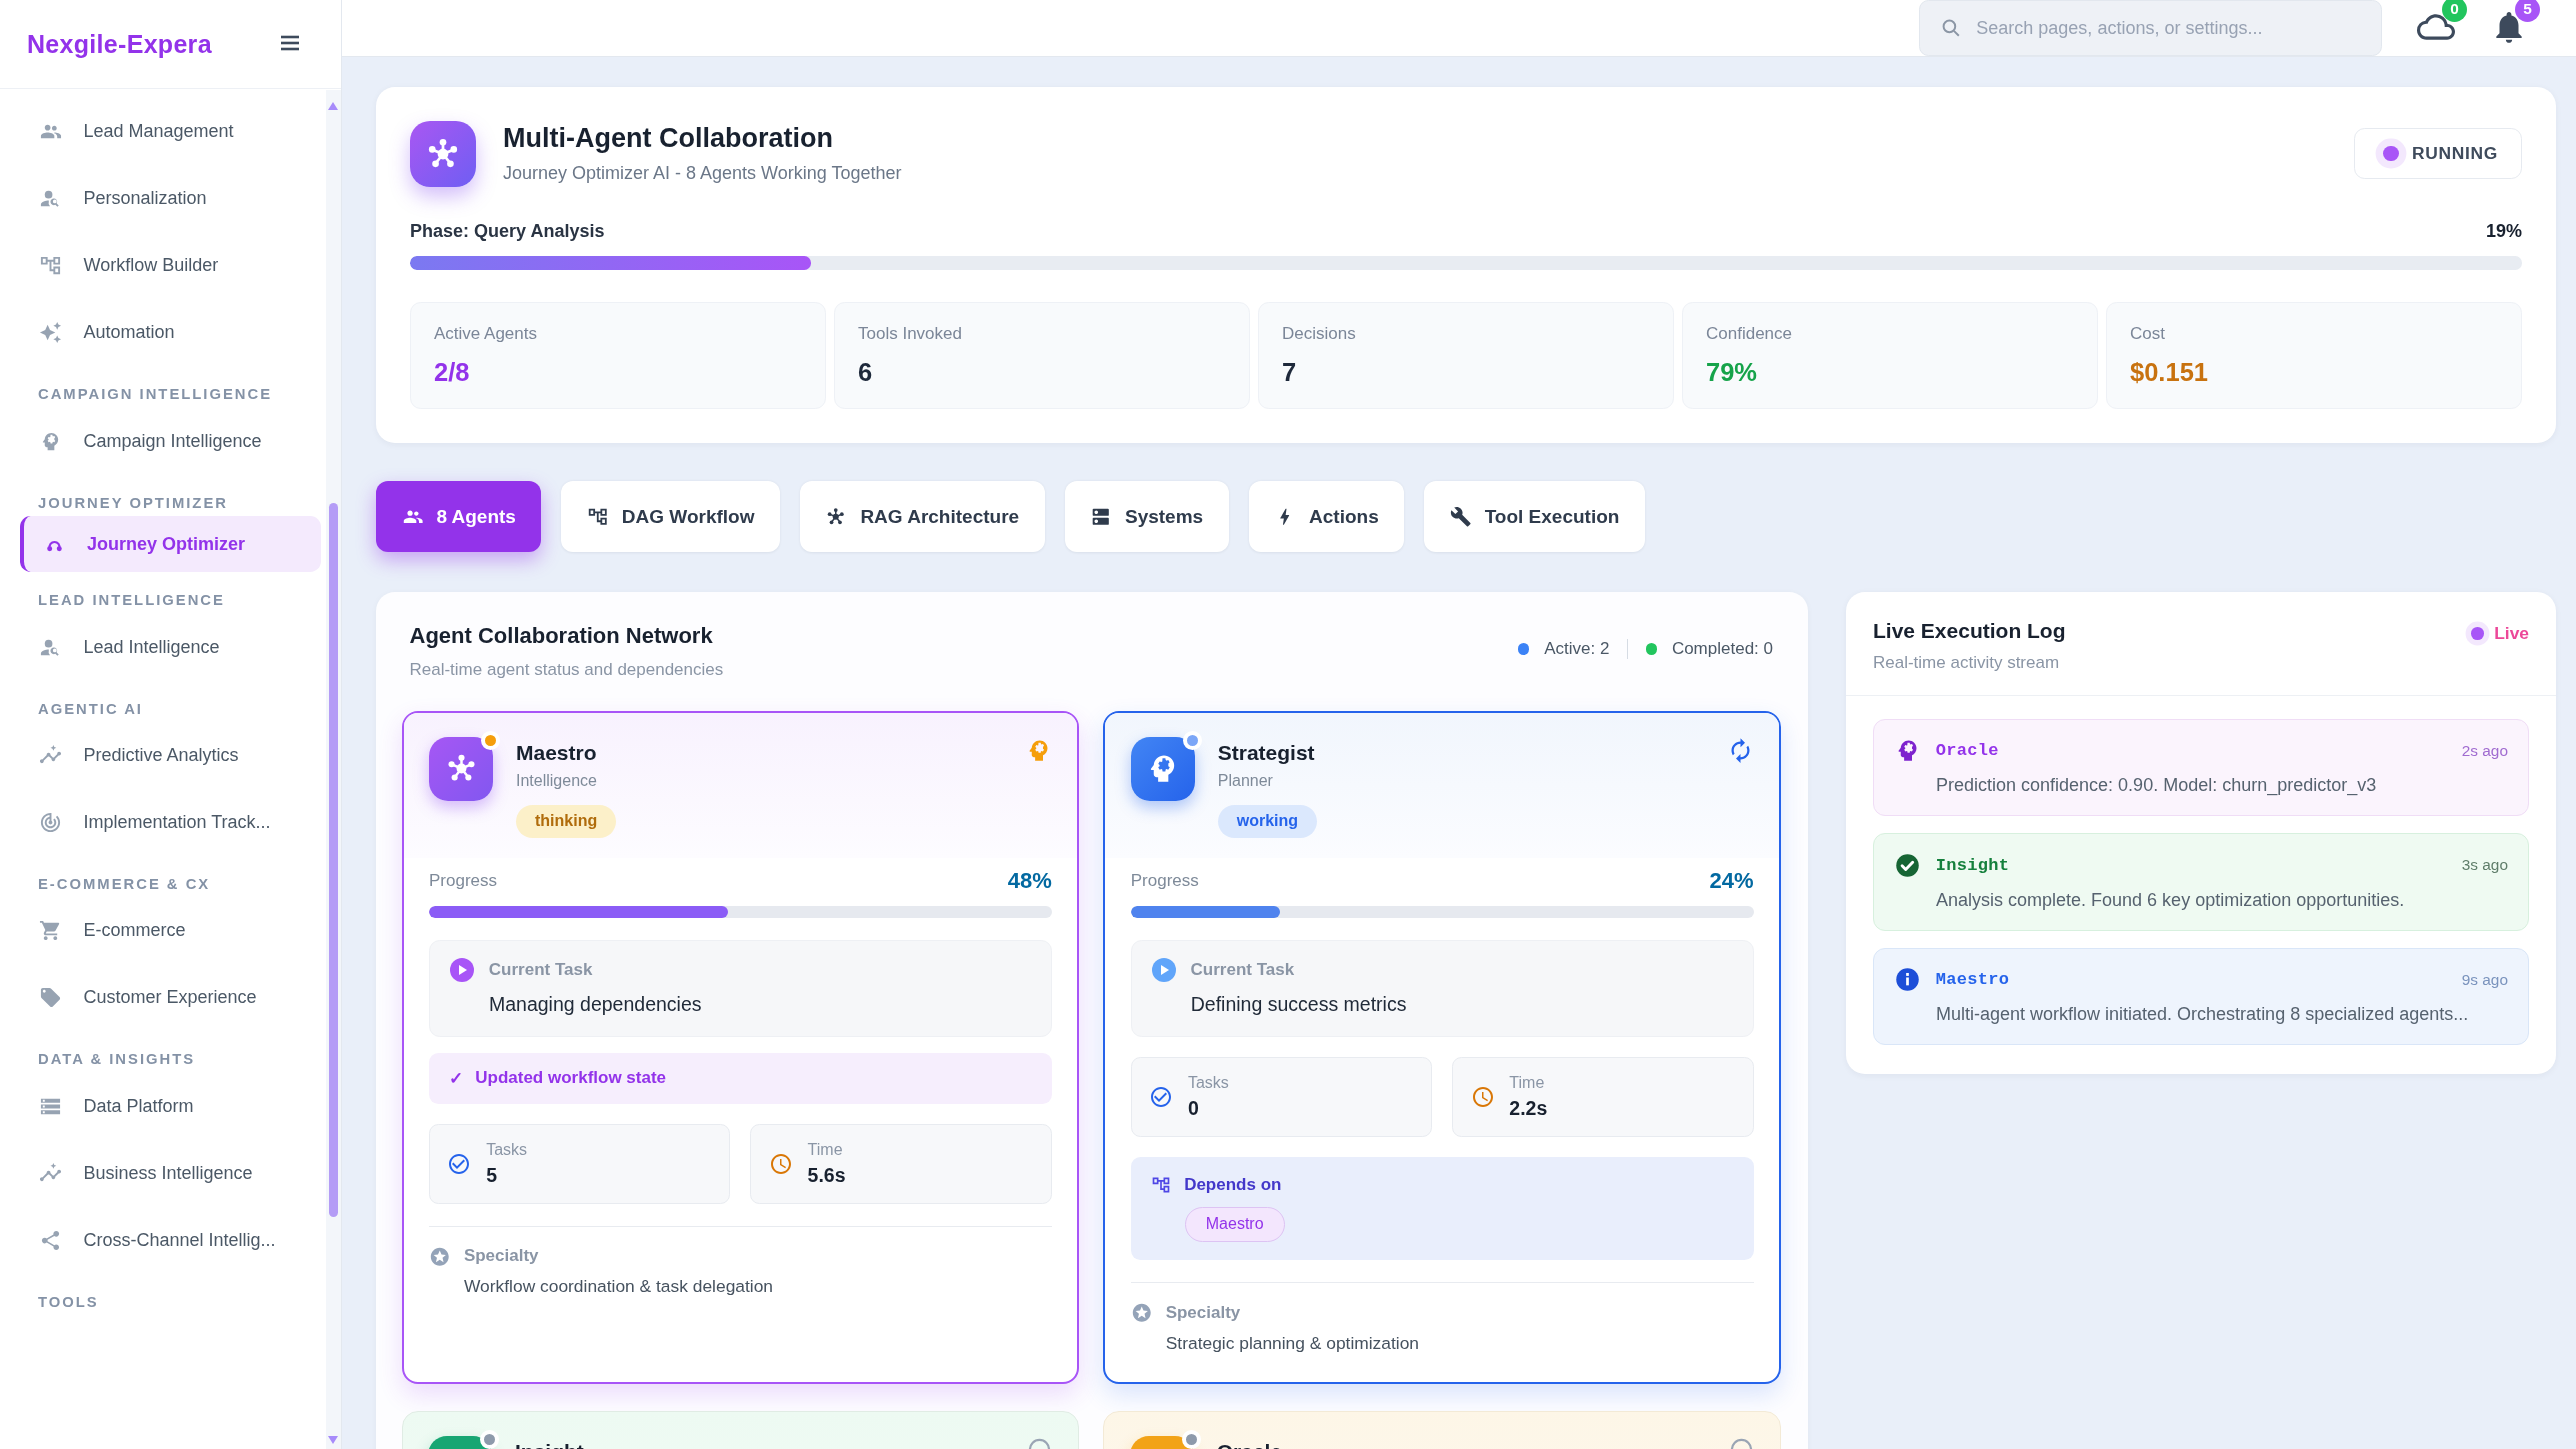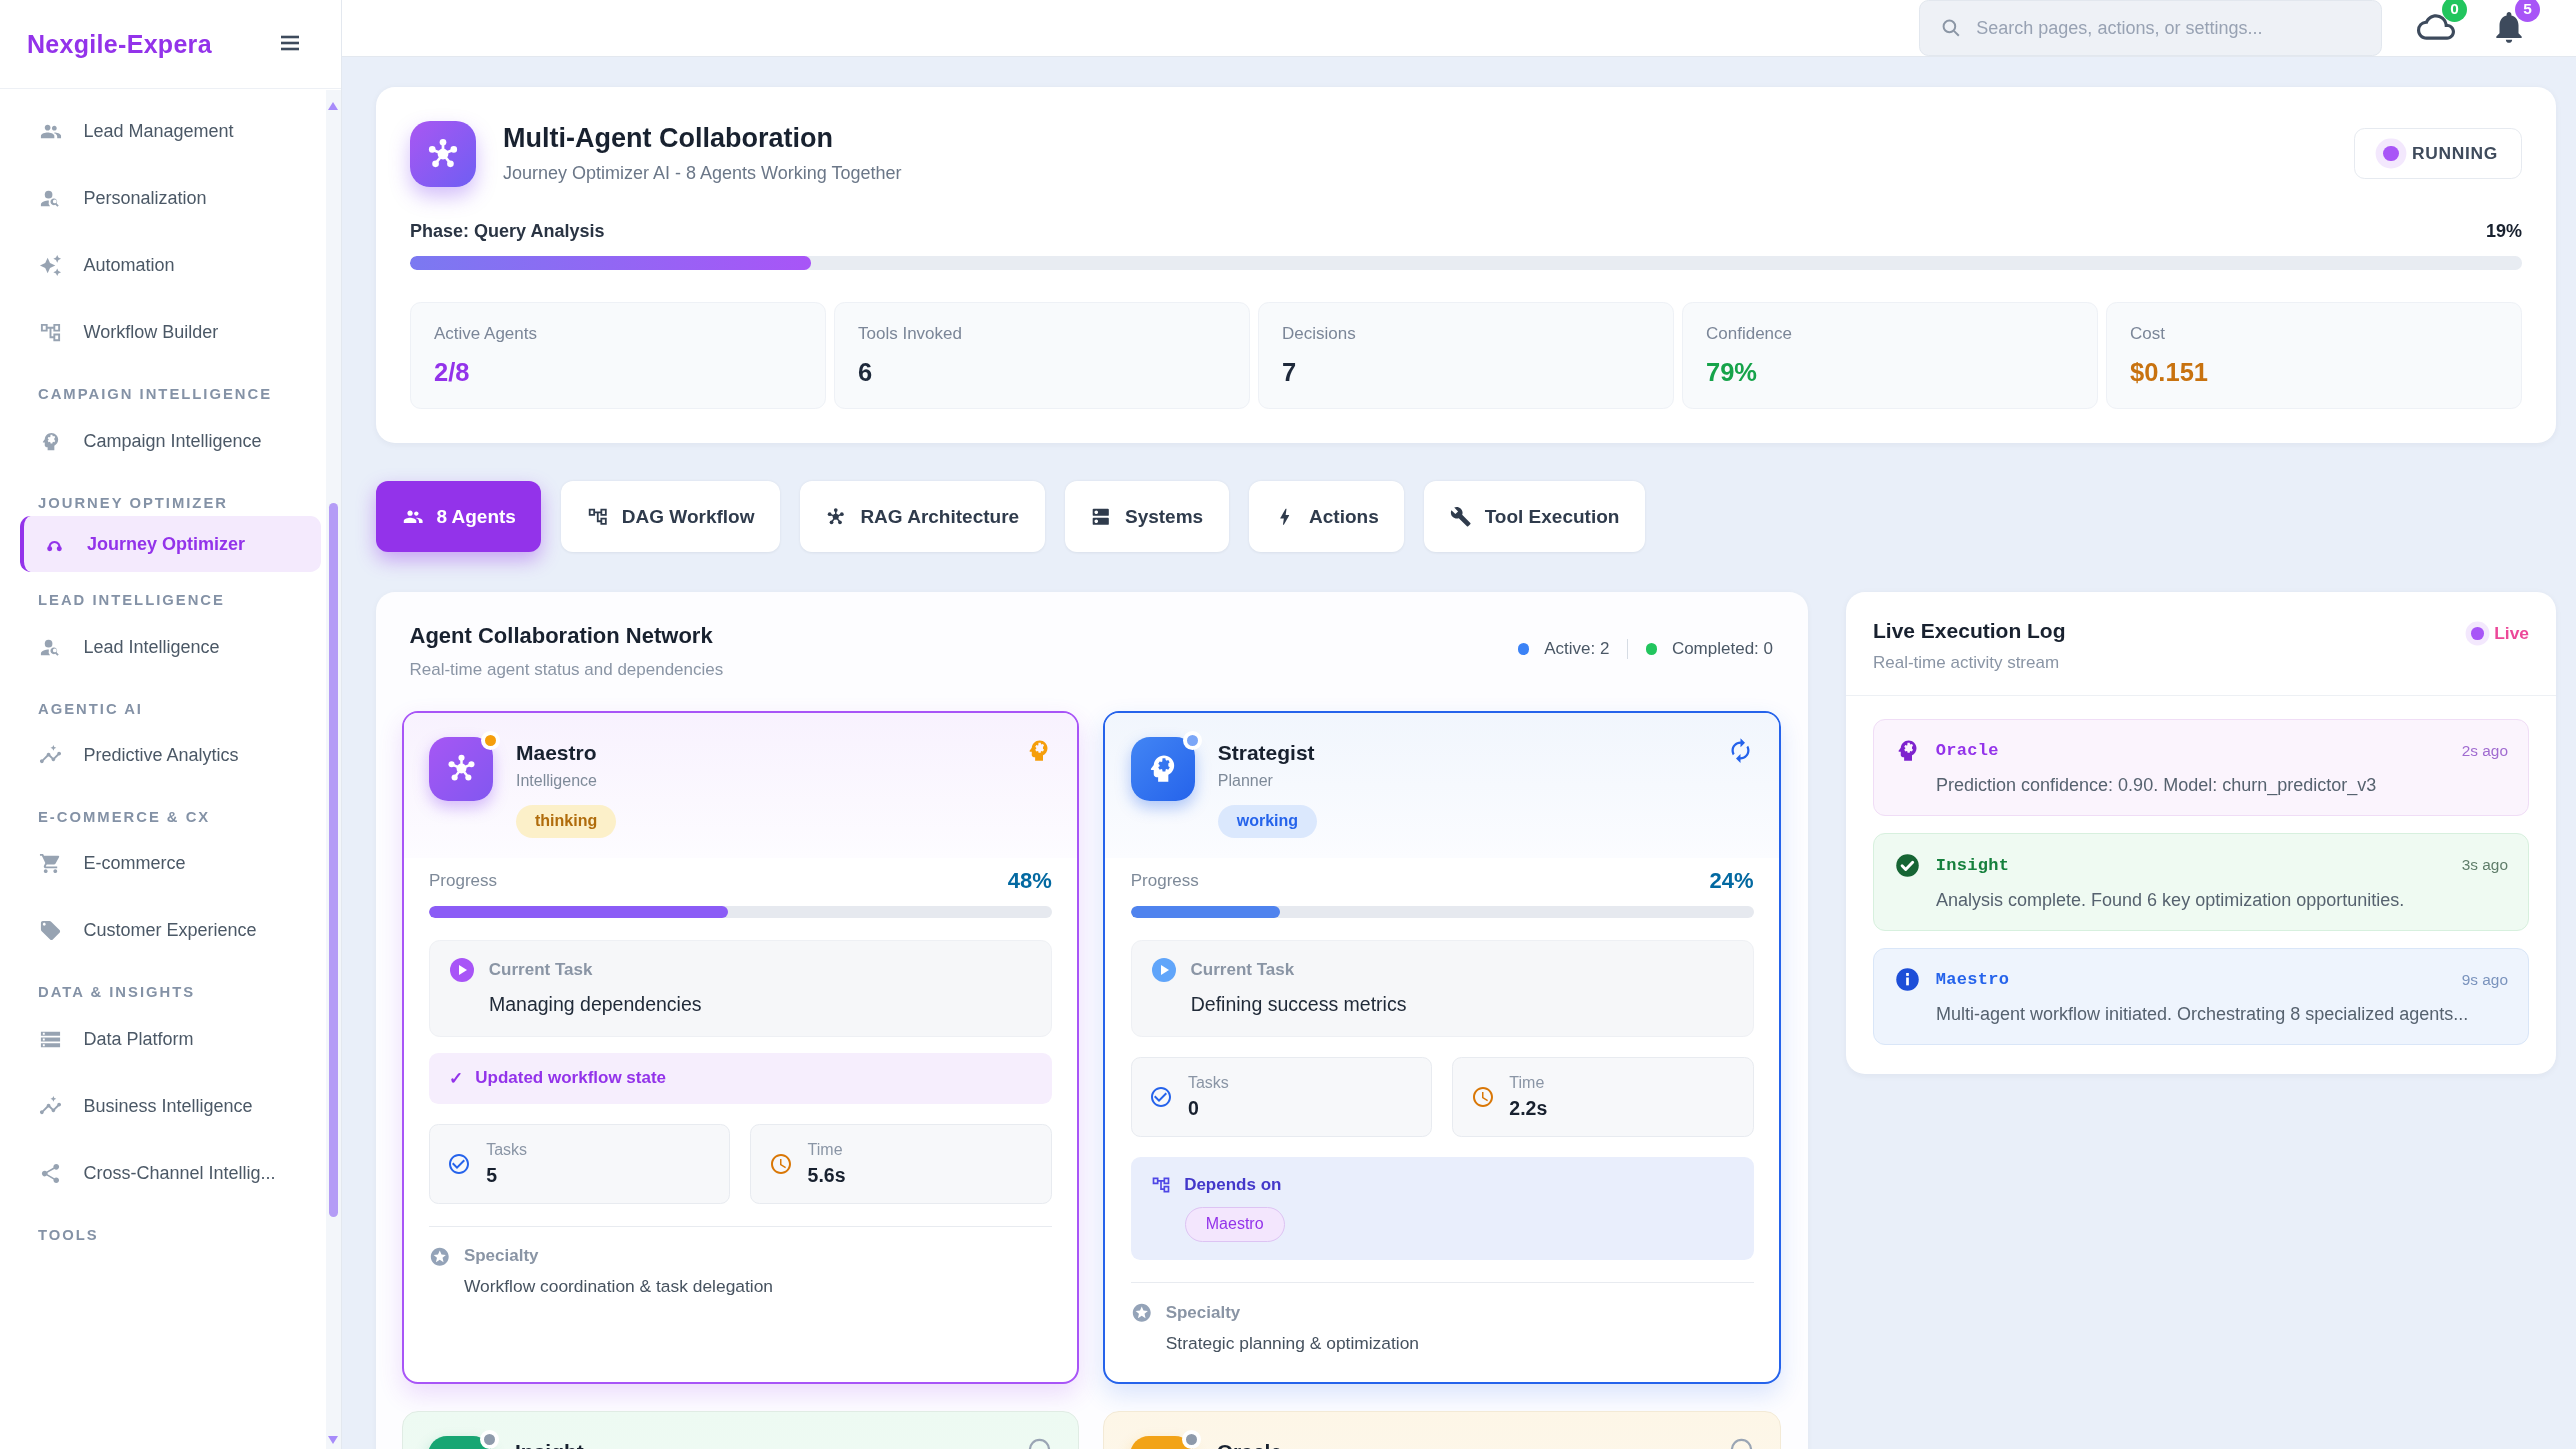--- a/index.html
+++ b/index.html
@@ -293,32 +293,32 @@
           <span class="ic">
             <svg viewBox="0 0 24 24">
               <use href="#i-person-search"></use>
             </svg>
           </span>
           <span>Personalization</span>
         </div>
       <div class="sb-item">
           <span class="ic">
             <svg viewBox="0 0 24 24">
+              <use href="#i-tree"></use>
+            </svg>
+          </span>
+          <span>Workflow Builder</span>
+        </div>
+      <div class="sb-item">
+          <span class="ic">
+            <svg viewBox="0 0 24 24">
               <use href="#i-sparkles"></use>
             </svg>
           </span>
           <span>Automation</span>
-        </div>
-      <div class="sb-item">
-          <span class="ic">
-            <svg viewBox="0 0 24 24">
-              <use href="#i-tree"></use>
-            </svg>
-          </span>
-          <span>Workflow Builder</span>
         </div>
 
       <div class="sb-section">CAMPAIGN INTELLIGENCE</div>
       <div class="sb-item">
           <span class="ic">
             <svg viewBox="0 0 24 24">
               <use href="#i-brain"></use>
             </svg>
           </span>
           <span>Campaign Intelligence</span>
@@ -345,20 +345,28 @@
         </div>
 
       <div class="sb-section">AGENTIC AI</div>
       <div class="sb-item">
           <span class="ic">
             <svg viewBox="0 0 24 24">
               <use href="#i-insights"></use>
             </svg>
           </span>
           <span>Predictive Analytics</span>
+        </div>
+      <div class="sb-item">
+          <span class="ic">
+            <svg viewBox="0 0 24 24">
+              <use href="#i-target"></use>
+            </svg>
+          </span>
+          <span>Implementation Track...</span>
         </div>
 
       <div class="sb-section">E-COMMERCE &amp; CX</div>
       <div class="sb-item">
           <span class="ic">
             <svg viewBox="0 0 24 24">
               <use href="#i-cart"></use>
             </svg>
           </span>
           <span>E-commerce</span>

